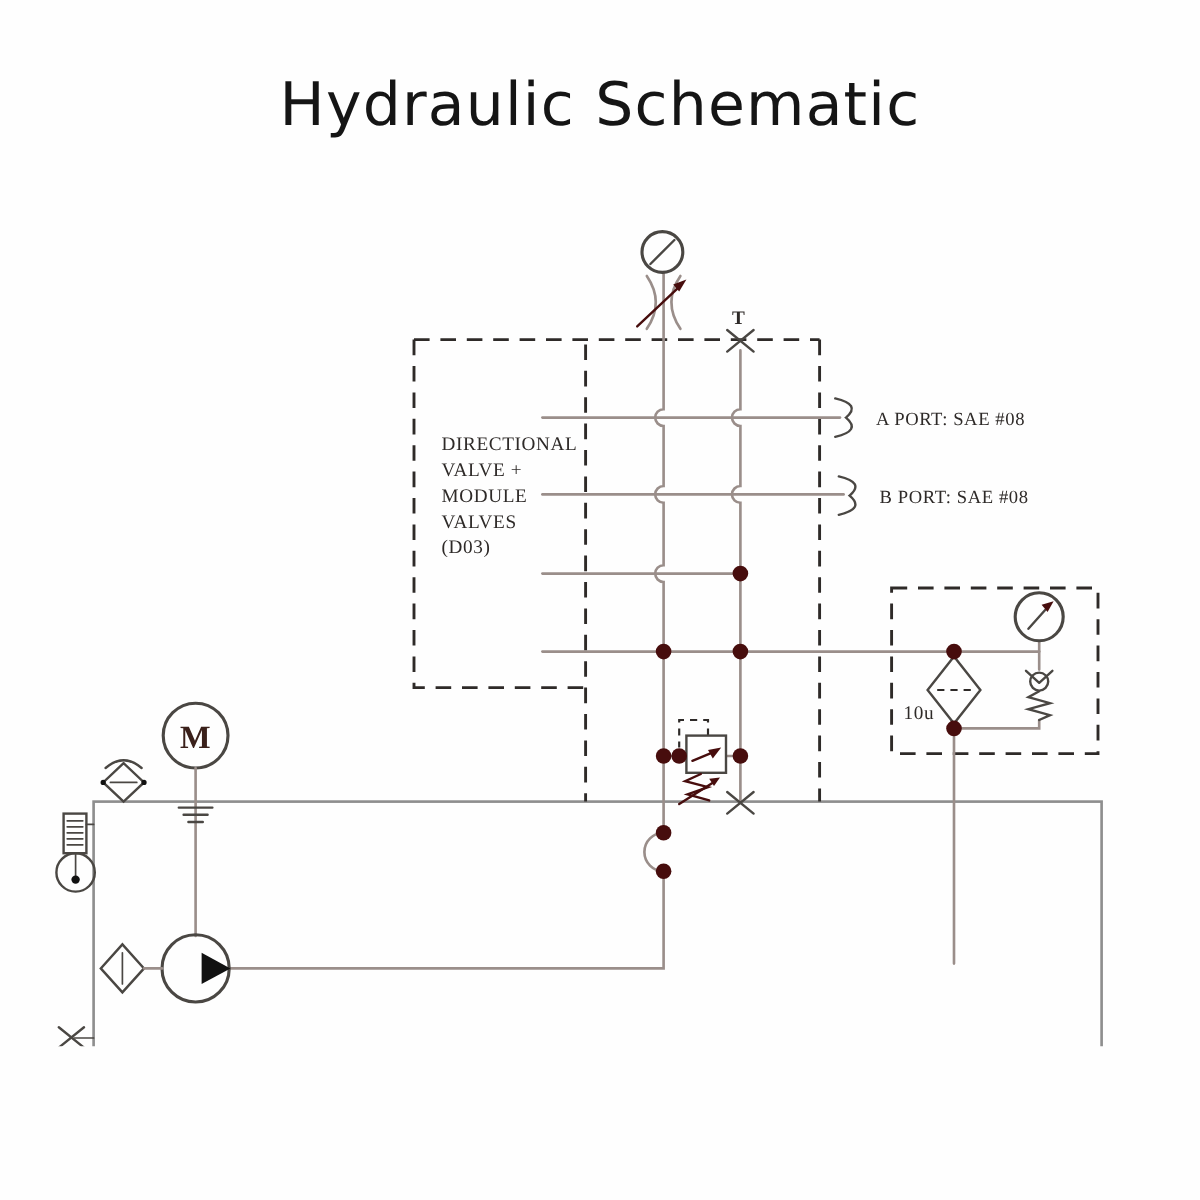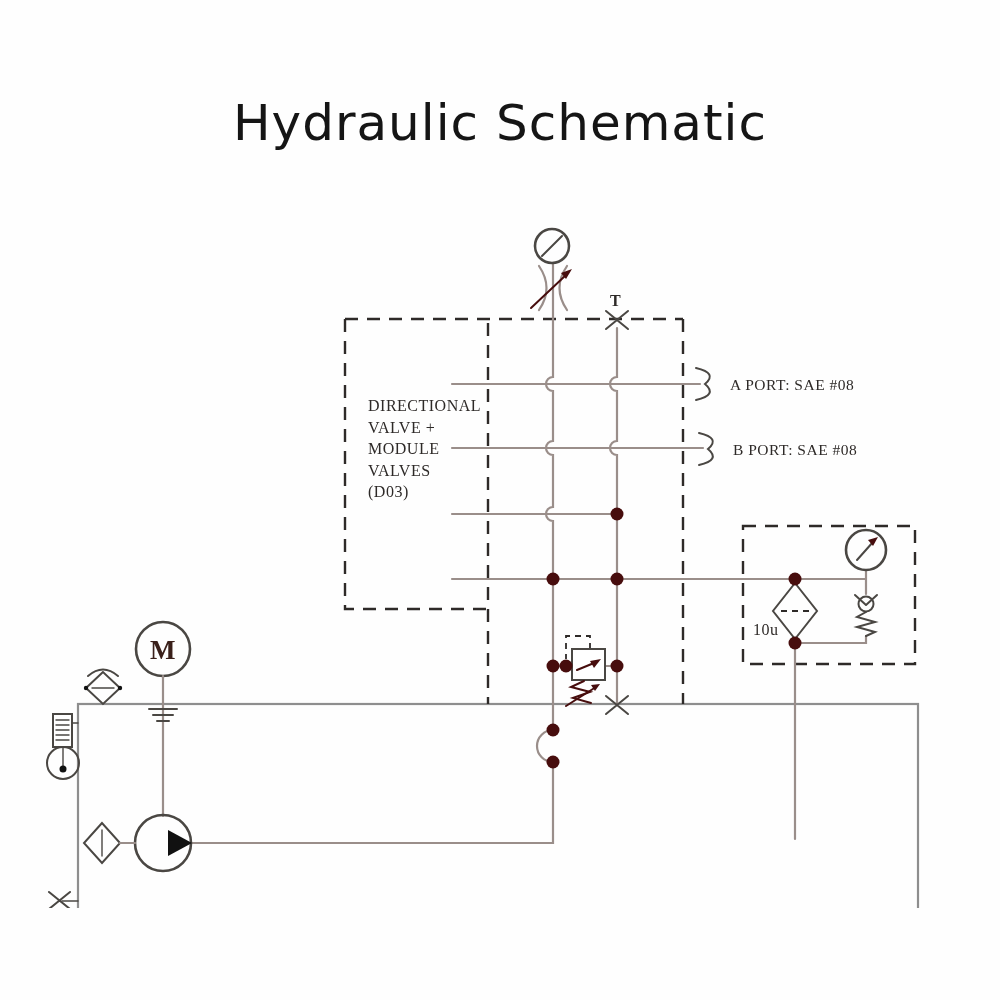--- a/index.html
+++ b/index.html
@@ -1,21 +1,21 @@
 <!DOCTYPE html>
 <html style="--line: #9a8e8a; --dark: #2e2a28; --symbol: #4a4743; --tank: #8e8e8e; --junction: #470d0d; --title: #151515; --bg: #fefefe;"><head>
 <meta charset="utf-8">
 <style>
   :root{
     --line:#9a8e8a; --dark:#2e2a28; --symbol:#4a4743; --tank:#8e8e8e;
     --junction:#470d0d; --title:#151515; --bg:#fefefe;
   }
   html,body{margin:0;padding:0;background:var(--bg);}
   .stage{position:relative;width:1000px;height:872px;background:var(--bg);overflow:hidden;
-         font-family:"Liberation Serif","DejaVu Serif",serif;margin-top:36px;}
+         font-family:"Liberation Serif","DejaVu Serif",serif;}
   h1.title{position:absolute;top:58px;left:0;width:1000px;margin:0;text-align:center;
            font-family:"DejaVu Sans","Liberation Sans",sans-serif;font-weight:500;
            font-size:50px;letter-spacing:1px;color:var(--title);}
   svg{position:absolute;left:0;top:0;}
   .pipe{stroke:var(--line);stroke-width:2.2;fill:none;stroke-linecap:round;}
   .symbol{stroke:var(--symbol);stroke-width:2;fill:none;stroke-linecap:round;}
   .symbolBold{stroke:var(--symbol);stroke-width:2.6;fill:none;}
   .thin{stroke-width:1.4;}
   .dash{stroke:var(--dark);stroke-width:2.4;fill:none;stroke-dasharray:13 9;}
   .dashThin{stroke:var(--dark);stroke-width:1.8;fill:none;stroke-dasharray:6 5;}

